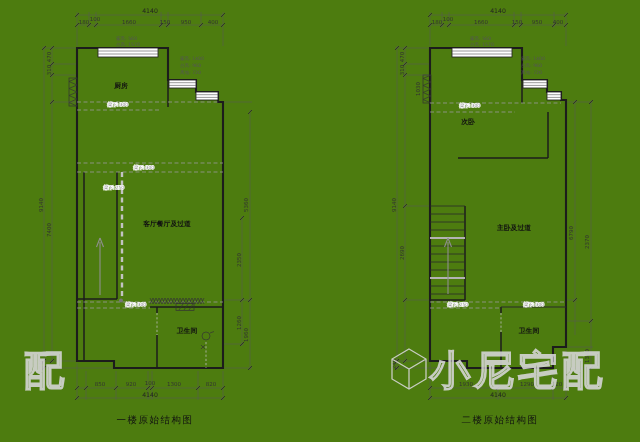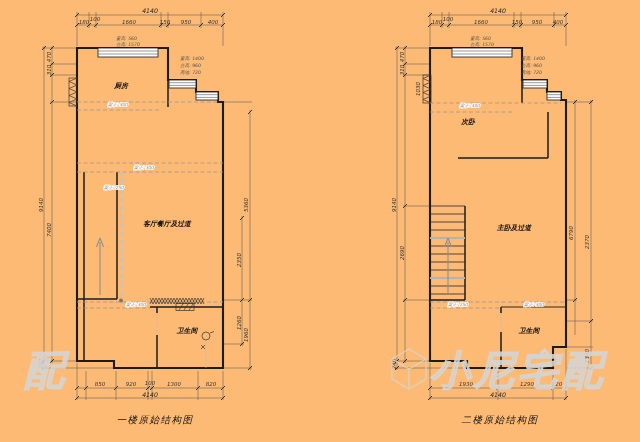--- a/index.html
+++ b/index.html
@@ -1,17 +1,17 @@
 <!DOCTYPE html>
 <html><head>
 <meta charset="utf-8">
 <style>
   html,body{margin:0;padding:0;background:#ffffff;}
-  .sheet{width:640px;height:442px;position:relative;background:#fdba74;overflow:hidden;
-         font-family:"DejaVu Sans",sans-serif;font-style:italic;}
+  .sheet{width:640px;height:442px;position:relative;background:#4d7c0f;overflow:hidden;
+         font-family:"DejaVu Sans",sans-serif;}
   svg{display:block;}
   .wall{fill:none;stroke:#1c1c1c;stroke-width:2.1;stroke-linejoin:miter;}
   .iwall{fill:none;stroke:#1c1c1c;stroke-width:1.5;}
   .twall{fill:none;stroke:#2a2a2a;stroke-width:1.1;}
   .thin{fill:none;stroke:#333;stroke-width:.7;}
   .winr{fill:#ffffff;stroke:#222;stroke-width:.85;}
   .winl{fill:none;stroke:#444;stroke-width:.55;}
   .dash{fill:none;stroke:#9a9a9a;stroke-width:.8;stroke-dasharray:4 2.5;}
   .ldash{fill:none;stroke:#bcbcbc;stroke-width:.8;stroke-dasharray:2.2 2;}
   .gdash{fill:none;stroke:#c3c3c3;stroke-width:2.4;stroke-dasharray:5 3.5;}

